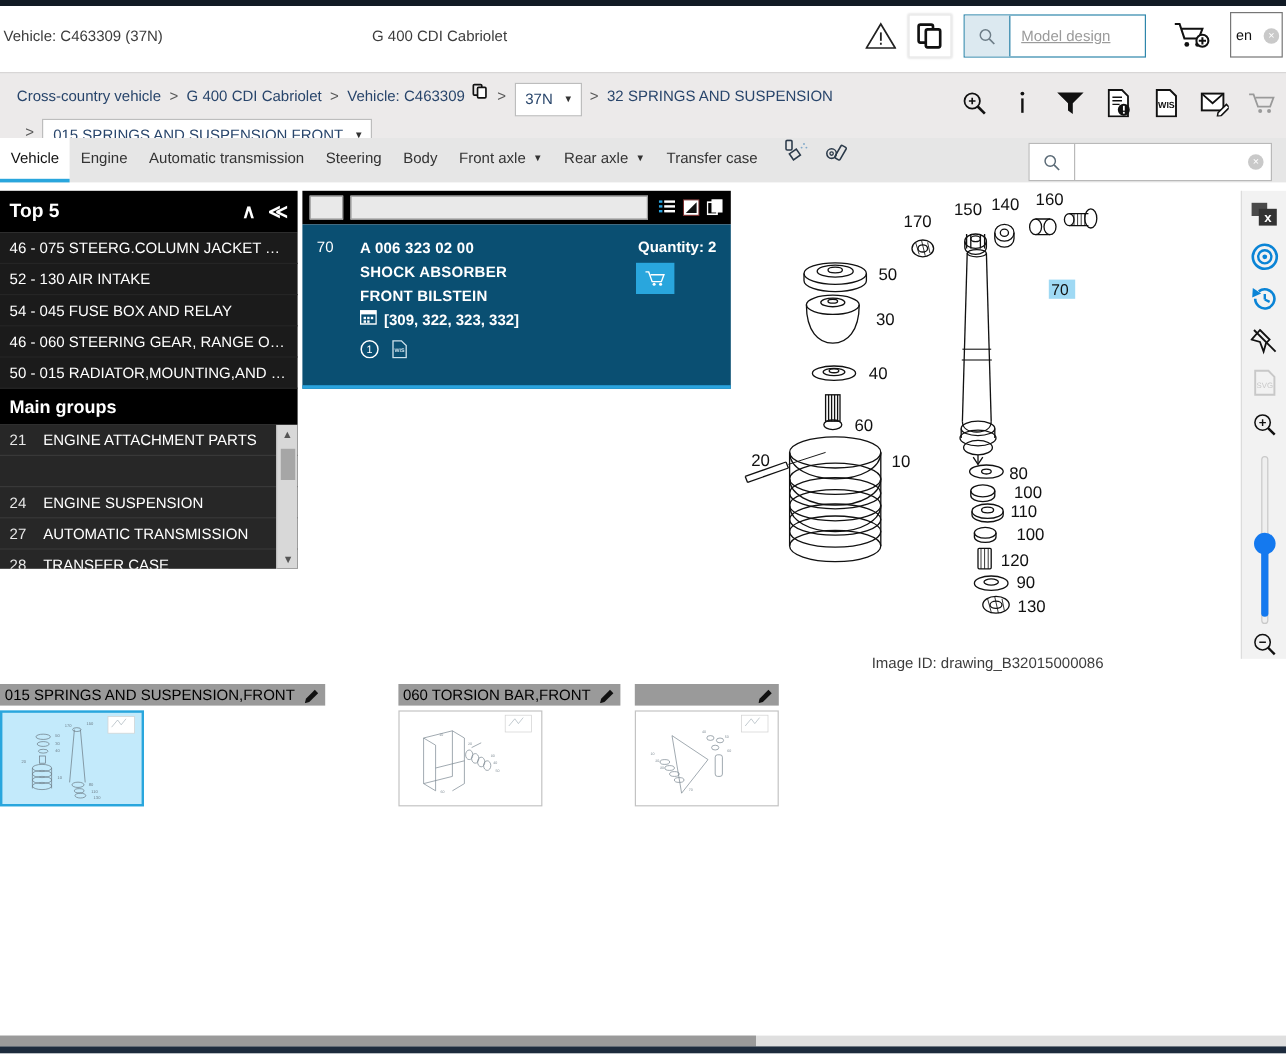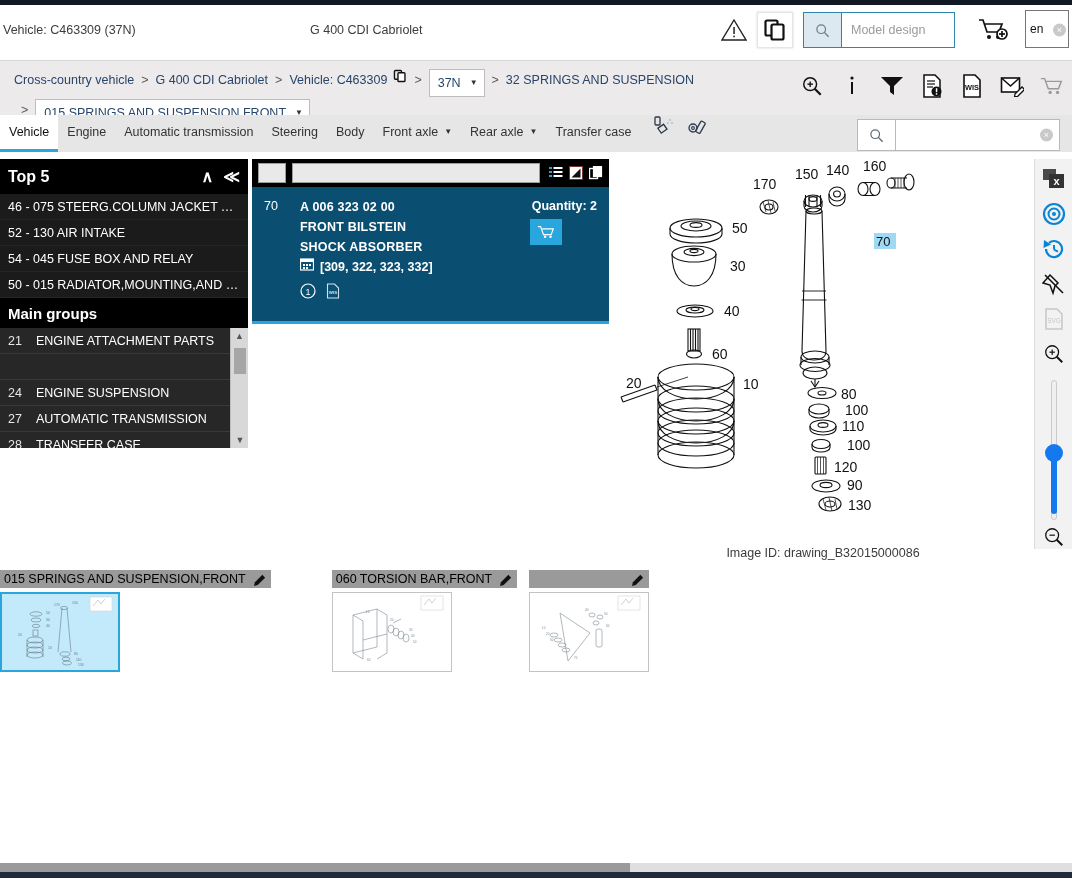--- a/index.html
+++ b/index.html
@@ -30,21 +30,21 @@
     box-shadow:0 0 2px rgba(0,0,0,.18); margin-left:6px;
   }
   .model-search {
     margin-left:10px; display:flex; align-items:center;
     border:1px solid #2e86ab; height:36px; width:152px; background:#fff;
   }
   .model-search .msi {
     width:38px; height:100%; background:#dce9f0; display:flex; align-items:center; justify-content:center;
     border-right:1px solid #2e86ab;
   }
-  .model-search .mst { flex:1; font-size:12.5px; color:#9b9b9b; padding-left:9px; position:relative; }
+  .model-search .mst { flex:1; font-size:12.5px; color:#9b9b9b; padding-left:9px; position:relative;text-decoration:underline; }
   .ms-clear {
     position:absolute; right:6px; top:50%; transform:translateY(-50%);
     width:13px; height:13px; border-radius:50%; background:#c9c9c9; color:#fff;
     font-size:9px; line-height:13px; text-align:center;
   }
   .cart-add { margin-left:18px; width:40px; height:36px; display:flex; align-items:center; justify-content:center; cursor:pointer; }
   .lang-sel {
     margin-left:12px; margin-right:3px; width:44px; height:38px; border:1px solid #767676;
     background:#fff; font-size:12px; color:#111; display:flex; align-items:center; padding-left:4px;
     align-self:flex-start; margin-top:5px; cursor:pointer;
@@ -385,20 +385,21 @@
     <div class="top5-head">
       <span>Top 5</span>
       <span class="spacer"></span>
       <span class="t5-ctl">∧</span>
       <span class="t5-ctl">≪</span>
     </div>
     <div class="top5-list">
       <div class="top5-item">46 - 075 STEERG.COLUMN JACKET TU...</div>
       <div class="top5-item">52 - 130 AIR INTAKE</div>
       <div class="top5-item">54 - 045 FUSE BOX AND RELAY</div>
+      <div class="top5-item">46 - 060 STEERING GEAR, RANGE OF ...</div>
       <div class="top5-item">50 - 015 RADIATOR,MOUNTING,AND C...</div>
     </div>
     <div class="mg-head">
       <span>Main groups</span>
     </div>
     <div class="mg-wrap">
       <div class="mg-item">
         <span class="num">21</span>
         <span class="lbl">ENGINE ATTACHMENT PARTS</span>
       </div>
@@ -452,22 +453,22 @@
             <rect x="4.5" y="0.5" width="8" height="10" fill="#fff" stroke="#fff" stroke-width="1.2"></rect>
           </svg>
       </div>
     </div>
   </div>
 
   <div class="part-card">
     <div class="pc-pos">70</div>
     <div class="pc-body">
       <div class="pc-line">A 006 323 02 00</div>
+      <div class="pc-line">SHOCK ABSORBER</div>
       <div class="pc-line">FRONT BILSTEIN</div>
-      <div class="pc-line">SHOCK ABSORBER</div>
       <div class="pc-dates">
         <span>
           <svg width="14" height="14" viewBox="0 0 14 14">
               <rect x="0.5" y="2" width="13" height="11" fill="none" stroke="#fff" stroke-width="1.2"></rect>
               <rect x="0.5" y="2" width="13" height="3" fill="#fff"></rect>
               <rect x="3" y="7" width="2" height="2" fill="#fff"></rect>
               <rect x="6" y="7" width="2" height="2" fill="#fff"></rect>
               <rect x="9" y="7" width="2" height="2" fill="#fff"></rect>
               <rect x="3" y="10" width="2" height="2" fill="#fff"></rect>
               <rect x="6" y="10" width="2" height="2" fill="#fff"></rect>

